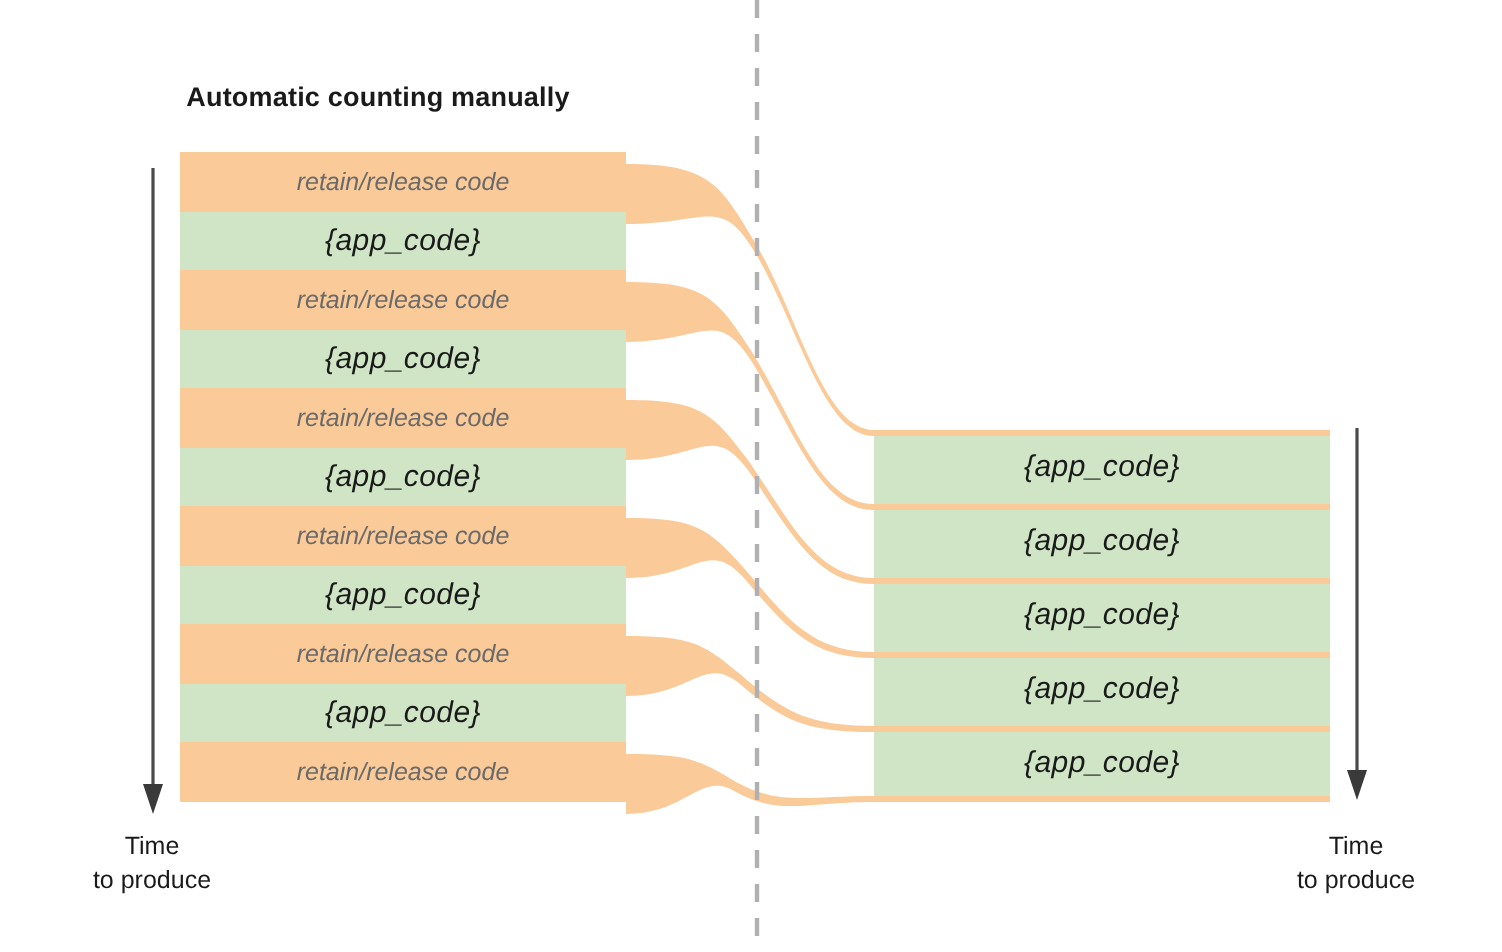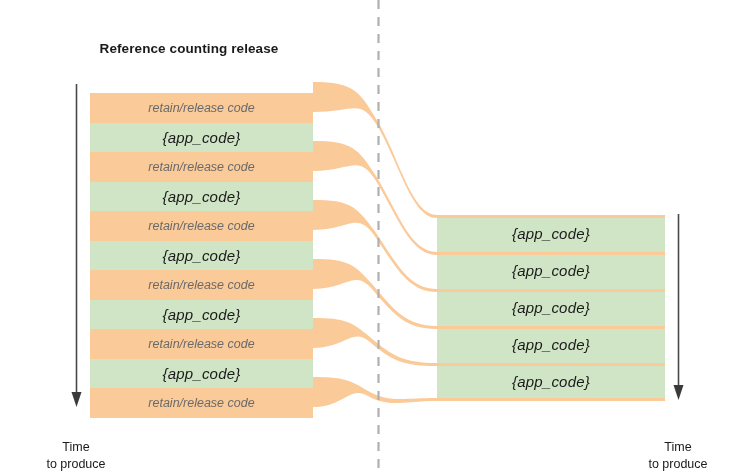--- a/index.html
+++ b/index.html
@@ -35,21 +35,21 @@
   #art {
     position: absolute;
     left: 0; top: 0;
     width: 751px; height: 476px;
   }
 
   
   #left-stack {
     position: absolute;
     left: 90px;
-    top: 93px;
+    top: 76px;
     width: 223px;
     height: 324px;
   }
   .band {
     position: absolute;
     left: 0;
     width: 100%;
     display: flex;
     align-items: center;
     justify-content: center;
@@ -108,31 +108,30 @@
   }
 
   
   .axis-caption {
     position: absolute;
     font-size: 12.5px;
     color: #1a1a1a;
     text-align: center;
     line-height: 1.35;
     white-space: nowrap;
-    margin-top: 24px;
   }
   #caption-left  { left: 16px;  top: 415px; width: 120px; }
   #caption-right { left: 618px; top: 415px; width: 120px; }
 </style>
 </head>
 <body>
 
 <div id="canvas">
 
-  <div class="col-title" id="title-left">Reference counting release</div>
+  <div class="col-title" id="title-left">Automatic counting manually</div>
 
   <svg id="art" viewBox="0 0 751 476">
     <defs></defs>
 
     <g>
       <path d="M313,82 C355,82 360,92 378,122 C400,160 412,215 437,215 L437,218 C412,218 400,165 378,127 C360,97 355,112 313,112 Z" fill="#fbca99"></path>
       <path d="M313,141 C352,141 358,148 376,176 C398,212 410,252 437,252 L437,255 C410,255 398,217 376,181 C358,153 352,171 313,171 Z" fill="#fbca99"></path>
       <path d="M313,200 C350,200 356,206 374,230 C396,262 408,289 437,289 L437,292 C408,292 396,267 374,235 C356,211 350,230 313,230 Z" fill="#fbca99"></path>
       <path d="M313,259 C348,259 354,264 372,284 C394,310 406,326 437,326 L437,329 C406,329 394,315 372,289 C354,269 348,289 313,289 Z" fill="#fbca99"></path>
       <path d="M313,318 C346,318 352,322 370,337 C392,356 404,363 437,363 L437,366 C404,366 392,361 370,342 C352,327 346,348 313,348 Z" fill="#fbca99"></path>

